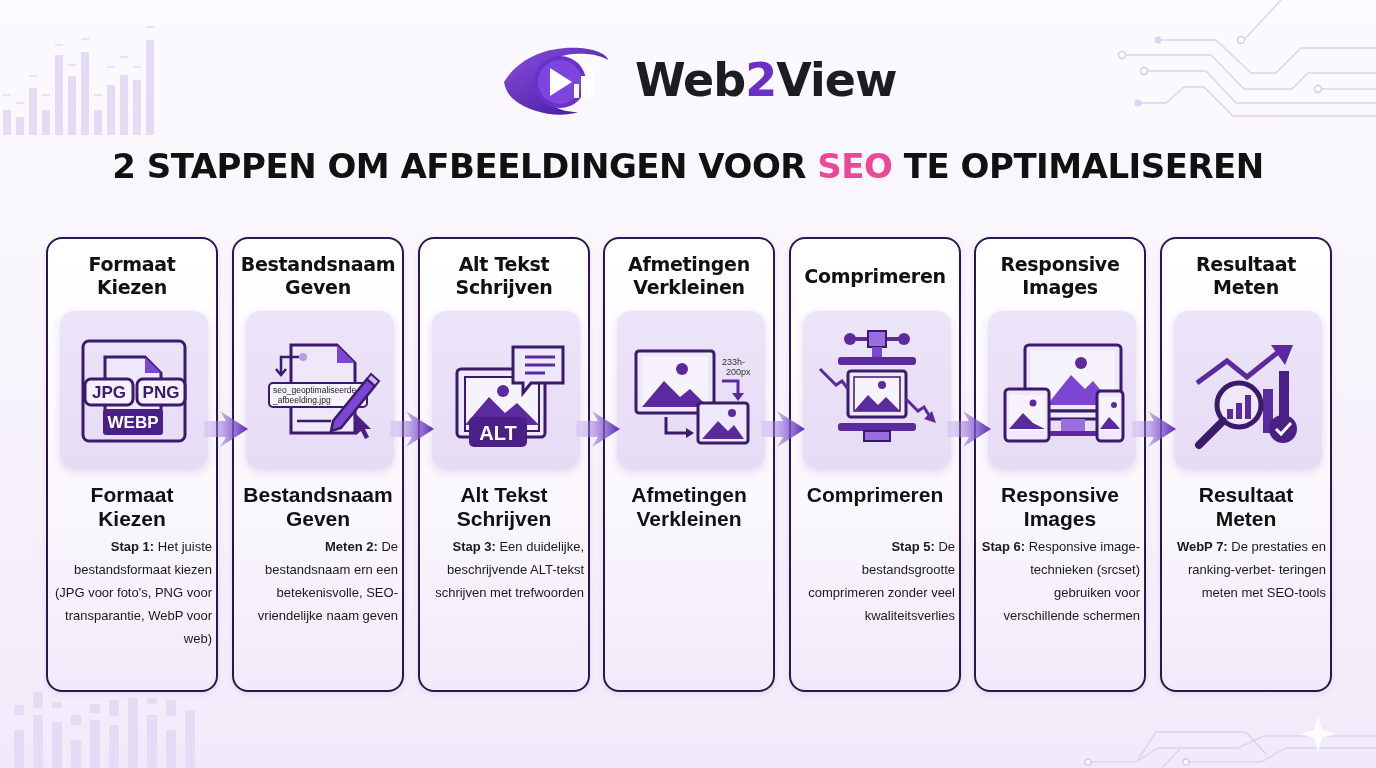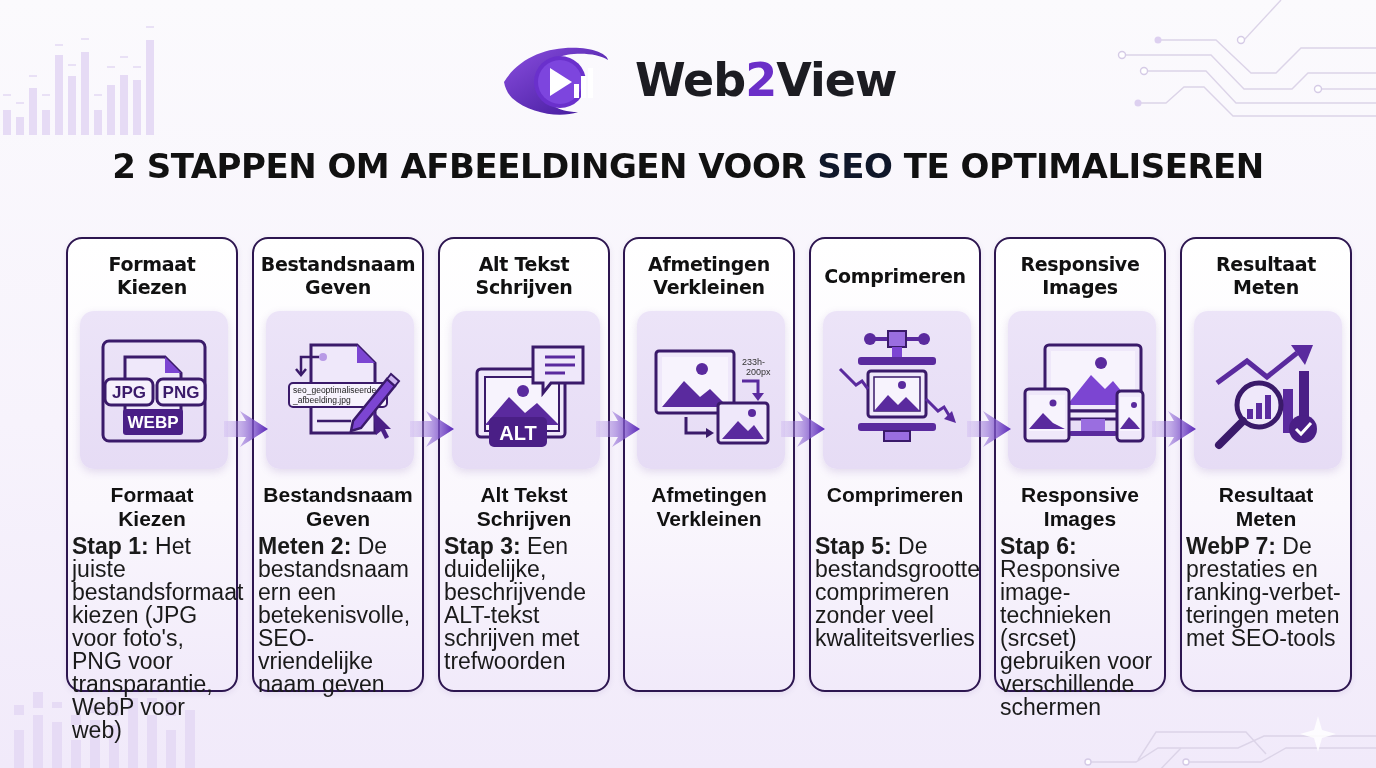--- a/index.html
+++ b/index.html
@@ -25,23 +25,23 @@
     font-family: "DejaVu Sans", sans-serif; font-weight: 700;
     font-size: 46px; letter-spacing: -1px; color: #1c1c22;
   }
   .logo-text .two { color: #6b2fc8; }
 
   .title {
     position: absolute; left: 0; right: 0; top: 146px; text-align: center;
     font-family: "DejaVu Sans", sans-serif; font-weight: 700;
     font-size: 34px; letter-spacing: -0.5px; color: #111;
   }
-  .title .hl { color: #0f172a; }
-
-  .cards { position: absolute; left: 46px; top: 237px; width: 1290px; height: 456px; margin-left: 20px; }
+  .title .hl { color: #ec4899; }
+
+  .cards { position: absolute; left: 46px; top: 237px; width: 1290px; height: 456px; }
   .card {
     position: absolute; top: 0; width: 172px; height: 455px;
     border: 2.5px solid #2d1650; border-radius: 16px;
     background: linear-gradient(180deg, #ffffff 0%, #faf7fd 60%, #f1eafa 100%);
     box-shadow: 0 2px 6px rgba(60,30,110,0.08);
   }
   .card-head {
     position: absolute; top: 10px; left: 0; right: 0; height: 54px;
     display: flex; align-items: center; justify-content: center; text-align: center;
     font-family: "DejaVu Sans", sans-serif; font-weight: 700; font-size: 19px;
@@ -54,22 +54,22 @@
     box-shadow: 0 3px 8px rgba(90,50,150,0.15);
     display: flex; align-items: center; justify-content: center;
   }
   .icon-box svg { width: 130px; height: 130px; }
   .card-sub {
     position: absolute; top: 244px; left: 0; right: 0; text-align: center;
     font-family: "Liberation Sans", sans-serif; font-weight: 700;
     font-size: 21px; line-height: 24px; color: #111;
   }
   .card-desc {
-    position: absolute; left: 4px; right: 4px; text-align: left;
-    font-family: "Liberation Sans", sans-serif; font-size: 23px; line-height: 23px;
+    position: absolute; left: 4px; right: 4px; text-align: right;
+    font-family: "Liberation Sans", sans-serif; font-size: 13px; line-height: 23px;
     color: #1a1a1a;
   }
   .card-desc b { font-weight: 700; }
   .arrow {
     position: absolute; top: 170px; width: 44px; height: 44px; z-index: 3;
   }
 </style>
 </head>
 <body>
 

